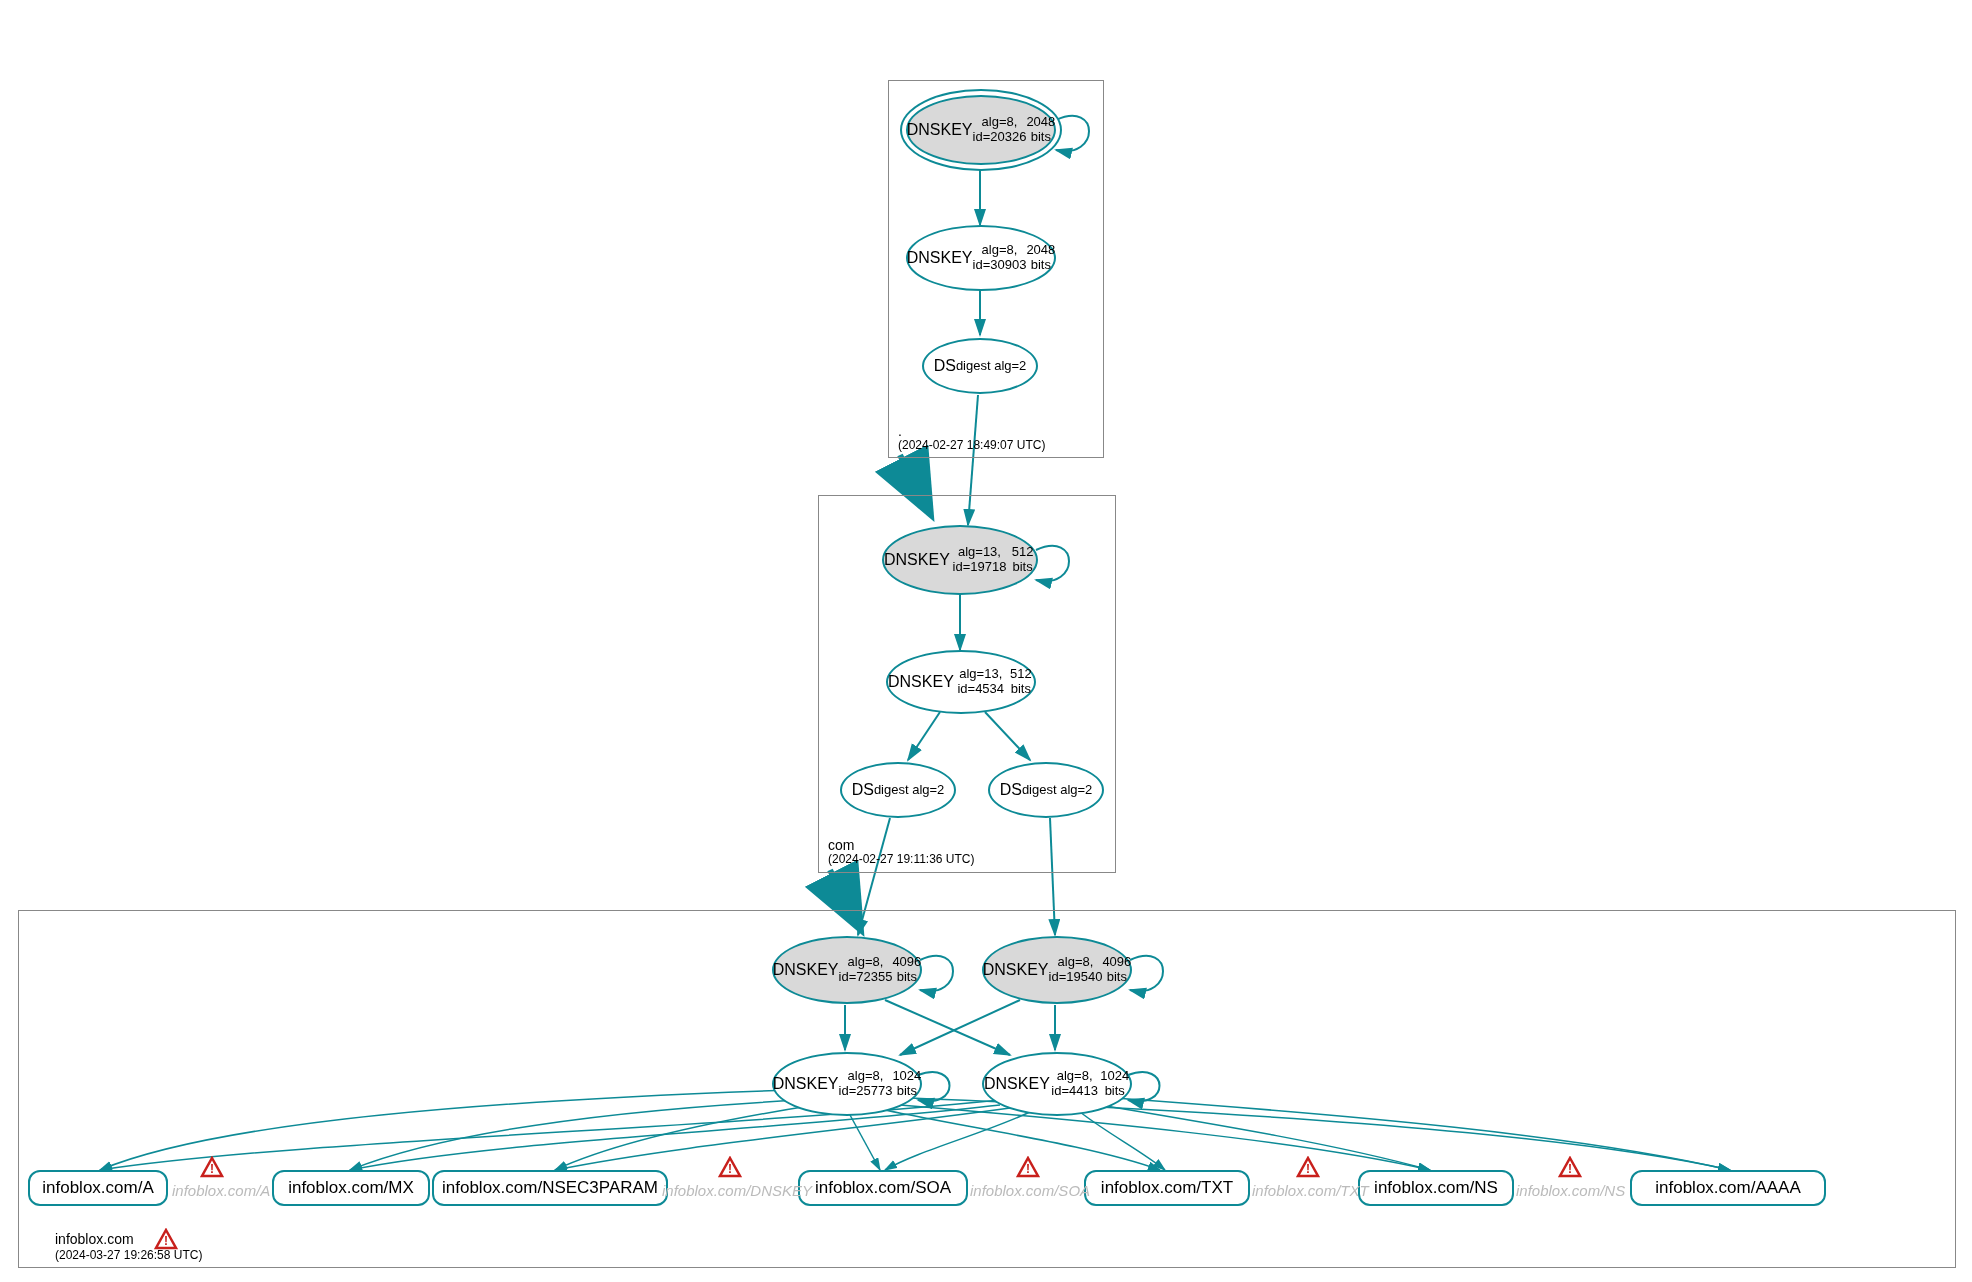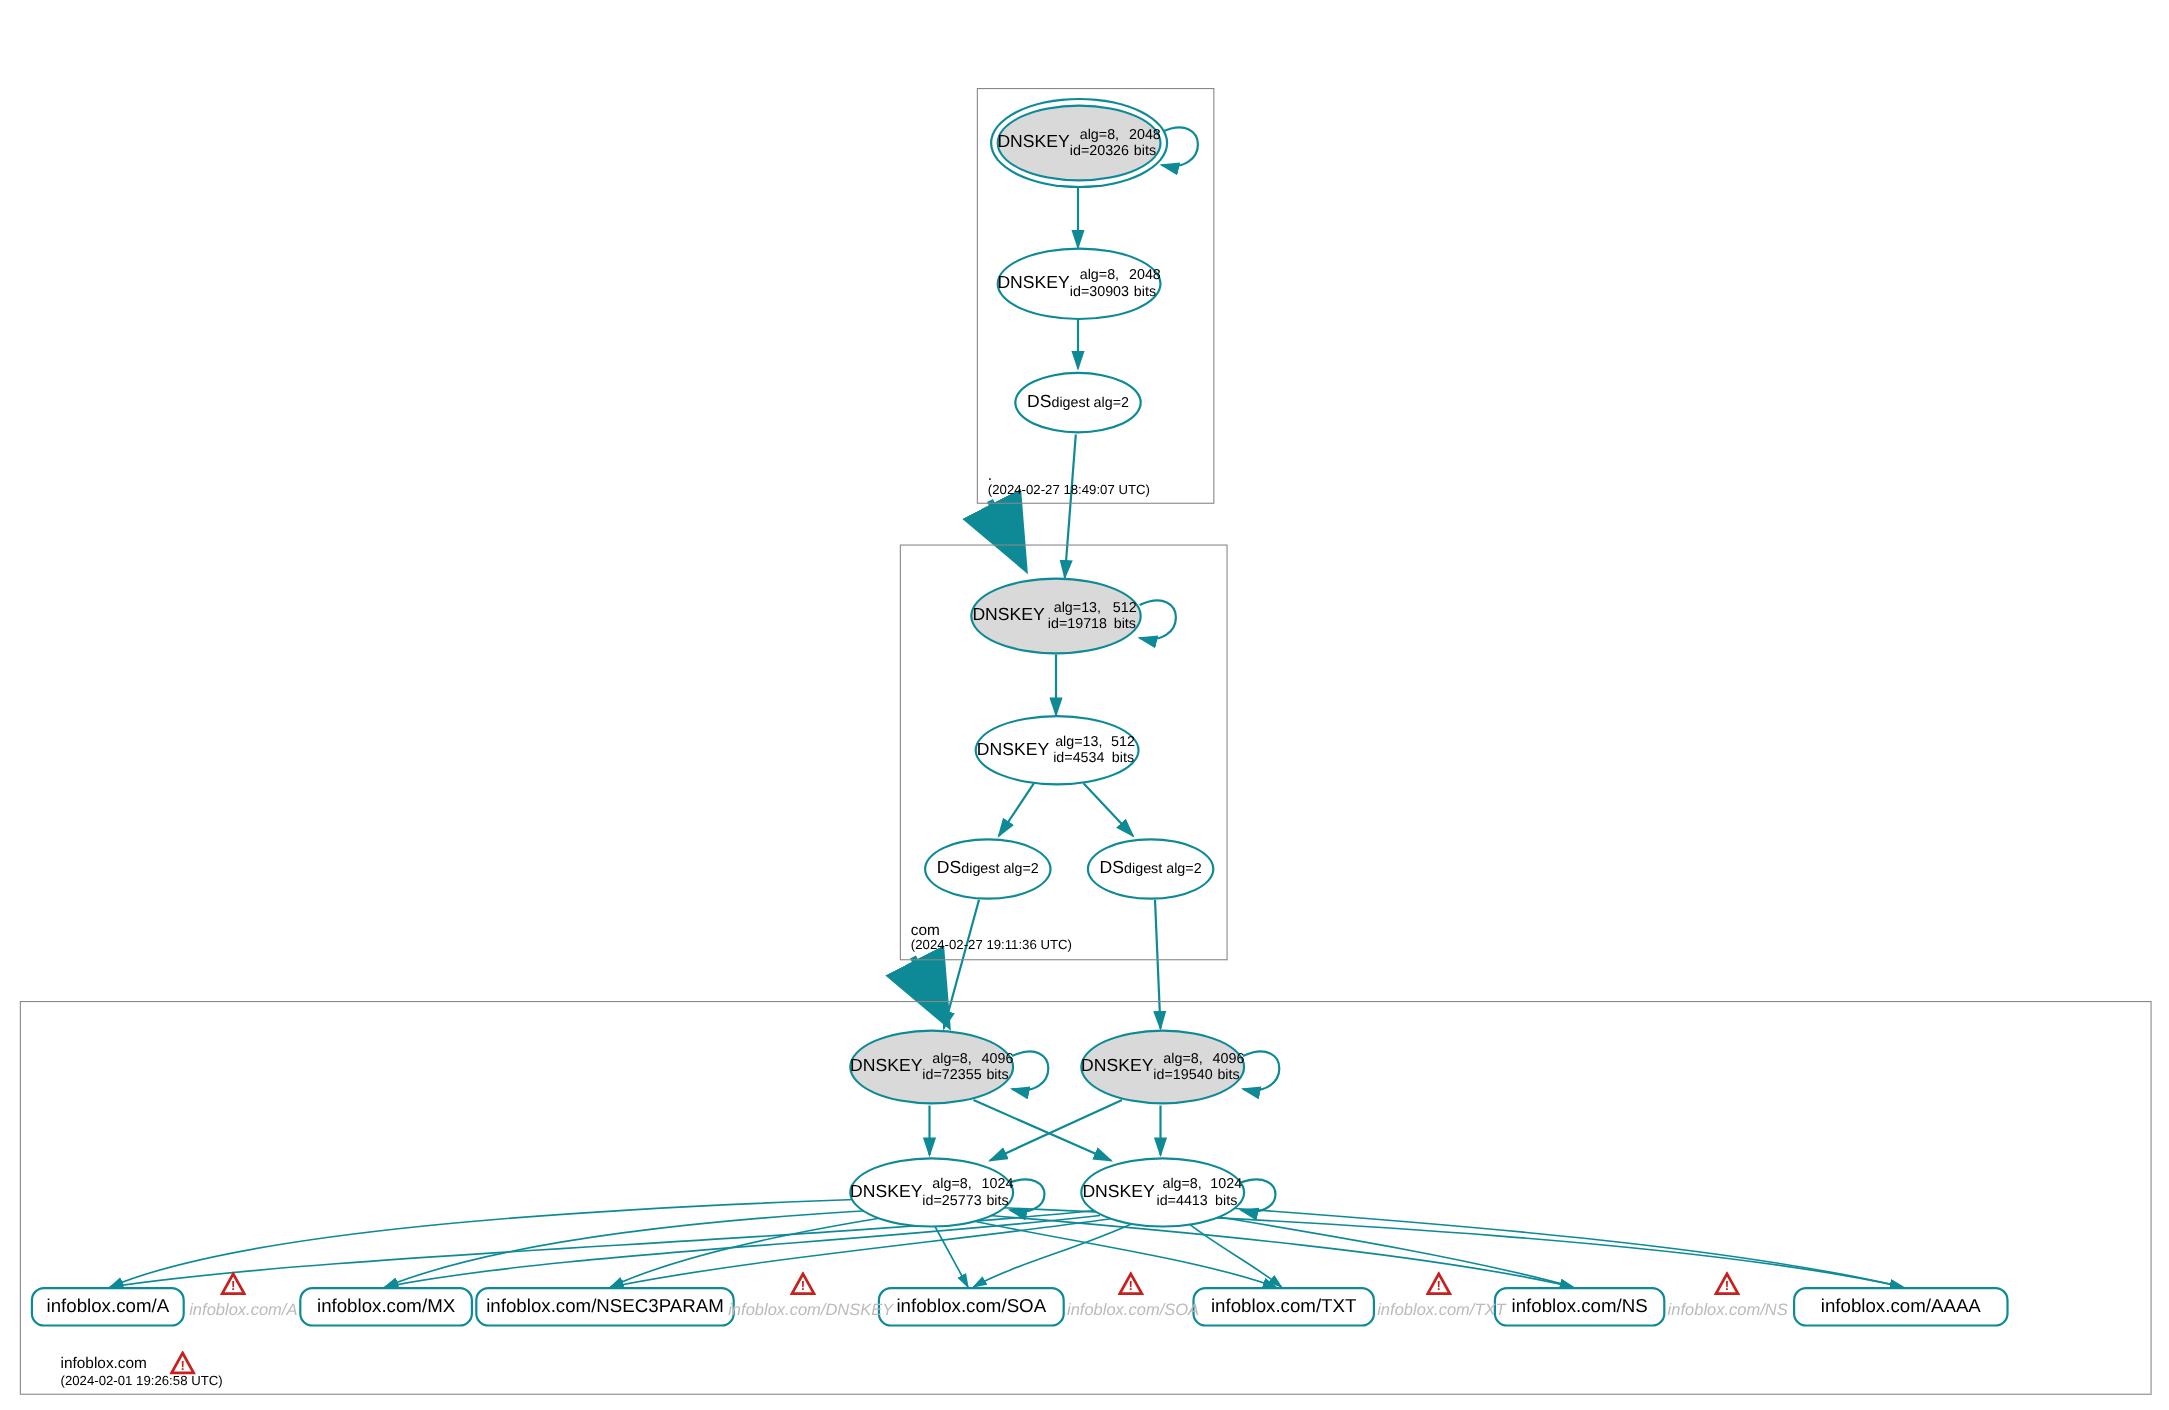--- a/index.html
+++ b/index.html
@@ -162,21 +162,21 @@
 <div class="zone-box" style="left:818px; top:495px; width:298px; height:378px;"></div>
 <div class="zone-label" style="left:828px; top:838px;">
   <div>com</div>
   <div class="timestamp">(2024-02-27 19:11:36 UTC)</div>
 </div>
 
 <div class="zone-box" style="left:18px; top:910px; width:1938px; height:358px;"></div>
 <div class="zone-label" style="left:28px; top:1232px;margin-left:27px;">
   <span>infoblox.com</span>
   <br>
-  <span class="timestamp">(2024-02-01 19:26:58 UTC)</span>
+  <span class="timestamp">(2024-03-27 19:26:58 UTC)</span>
 </div>
 
 <div class="node ellipse ksk double" style="left:906px; top:95px; width:150px; height:70px;">
   <div class="title">DNSKEY</div>
   <div>alg=8, id=20326</div>
   <div>2048 bits</div>
 </div>
 <div class="node ellipse" style="left:906px; top:225px; width:150px; height:66px;">
   <div class="title">DNSKEY</div>
   <div>alg=8, id=30903</div>

